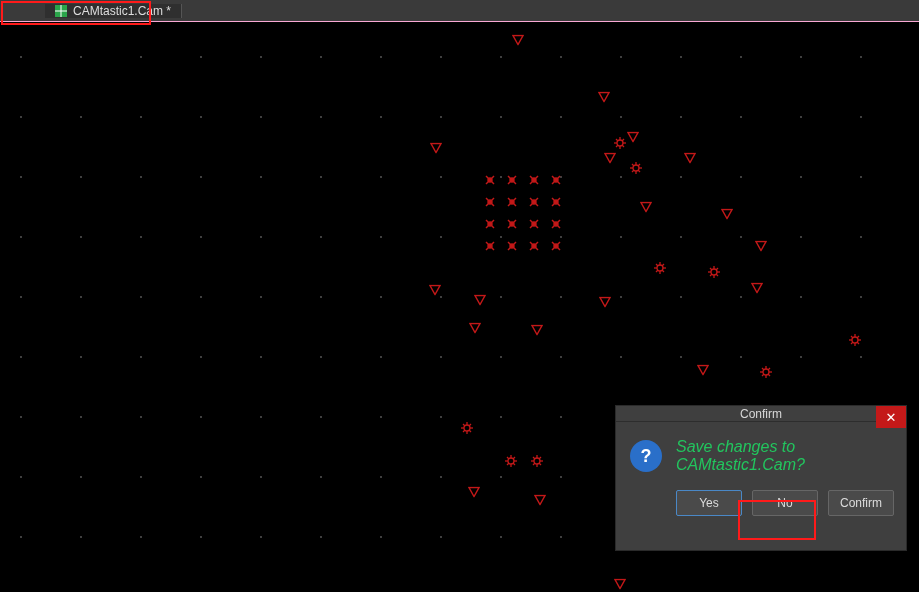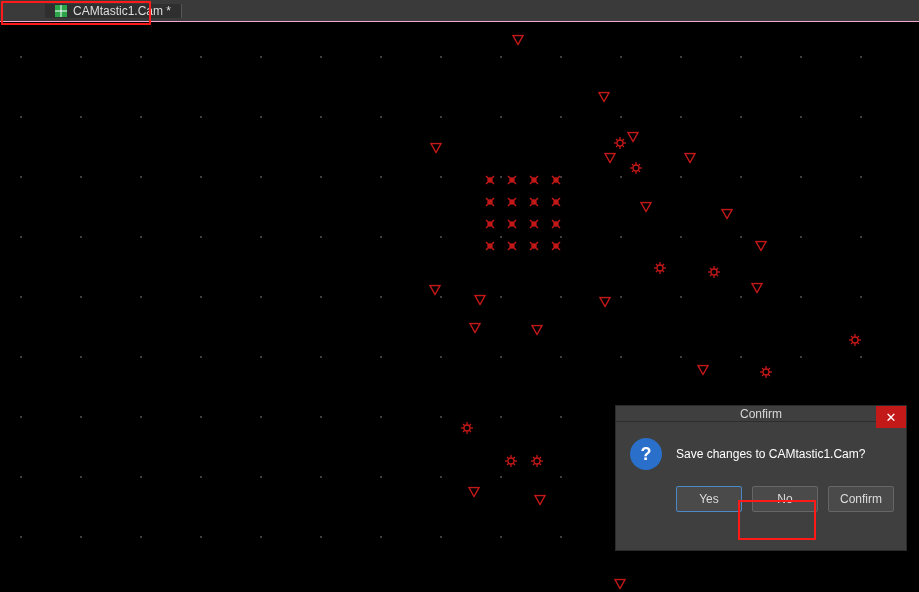--- a/index.html
+++ b/index.html
@@ -21,21 +21,21 @@
   .sym { position: absolute; transform: translate(-50%, -50%); color: #c31818; }
   .tri svg, .star svg, .gear svg { display: block; }
 
   
   .dialog { position: absolute; left: 615px; top: 405px; width: 292px; height: 146px; background: #3f3f3f; border: 1px solid #2a2a2a; box-shadow: 0 4px 18px rgba(0,0,0,0.6); }
   .dlg-title { position: relative; height: 16px; display: flex; align-items: center; justify-content: center; background: #3f3f3f; border-bottom: 1px solid #2d2d2d; }
   .dlg-title-text { color: #d8d8d8; font-size: 12px; }
   .dlg-close { position: absolute; right: 0; top: 0; width: 30px; height: 22px; background: #c41919; color: #fff; display: flex; align-items: center; justify-content: center; font-size: 13px; cursor: pointer; }
   .dlg-body { padding: 16px 14px 8px 14px; display: flex; align-items: center; gap: 14px; }
   .dlg-icon { width: 32px; height: 32px; border-radius: 50%; background: #2a6fc9; display: flex; align-items: center; justify-content: center; color: #fff; font-weight: bold; font-size: 18px; flex-shrink: 0; }
-  .dlg-msg { color: #ffffff; font-size: 12px; }
+  .dlg-msg { color: #22c55e; font-size: 16px; font-style: italic; }
   .dlg-buttons { display: flex; justify-content: flex-end; gap: 10px; padding: 8px 12px 12px 12px; }
   .btn { min-width: 66px; height: 26px; background: #4a4a4a; border: 1px solid #666; color: #dcdcdc; font-size: 12px; border-radius: 2px; display: flex; align-items: center; justify-content: center; cursor: pointer; }
   .btn.primary { border: 1px solid #4a88c7; }
 </style>
 </head>
 <body>
 
 <div class="root">
 
   <div class="tabbar">

